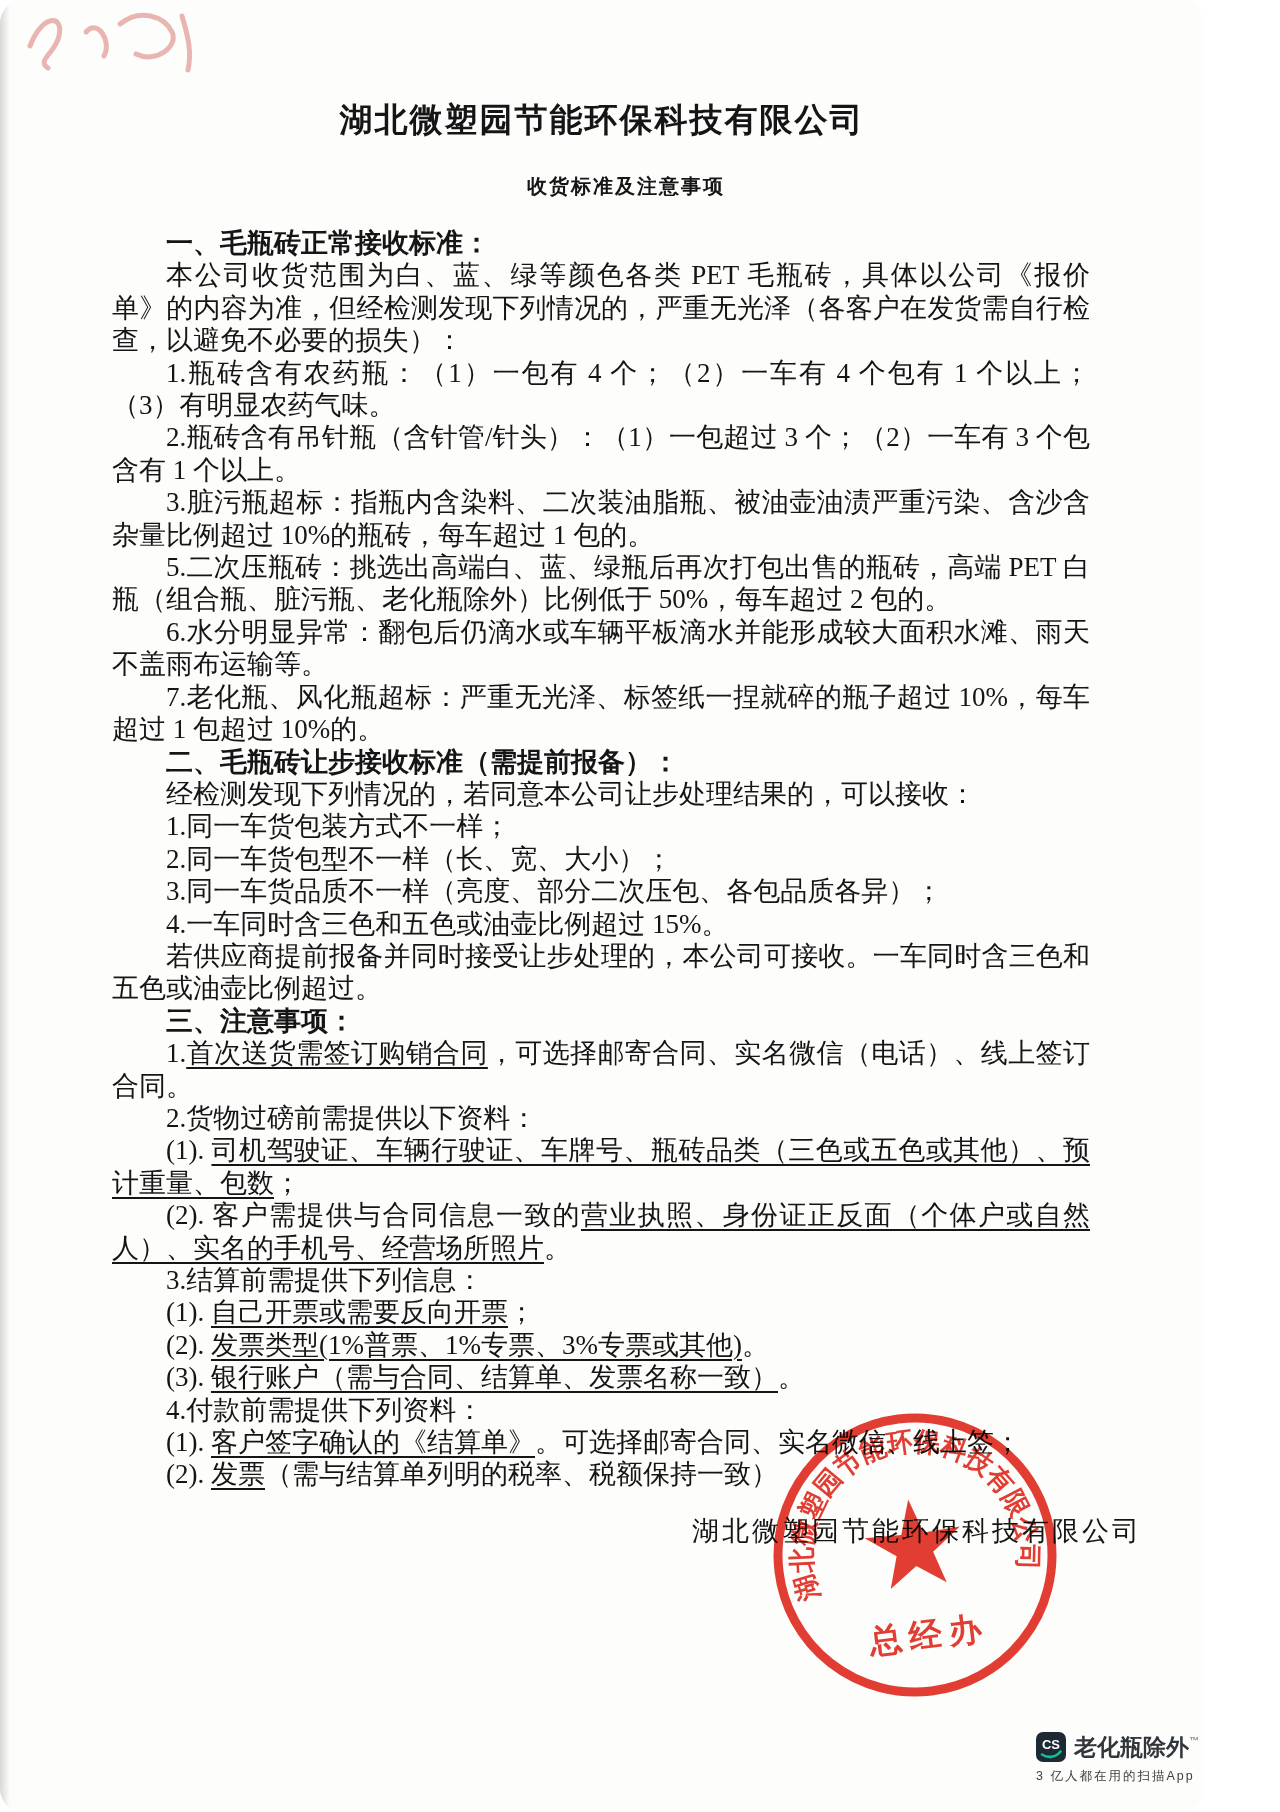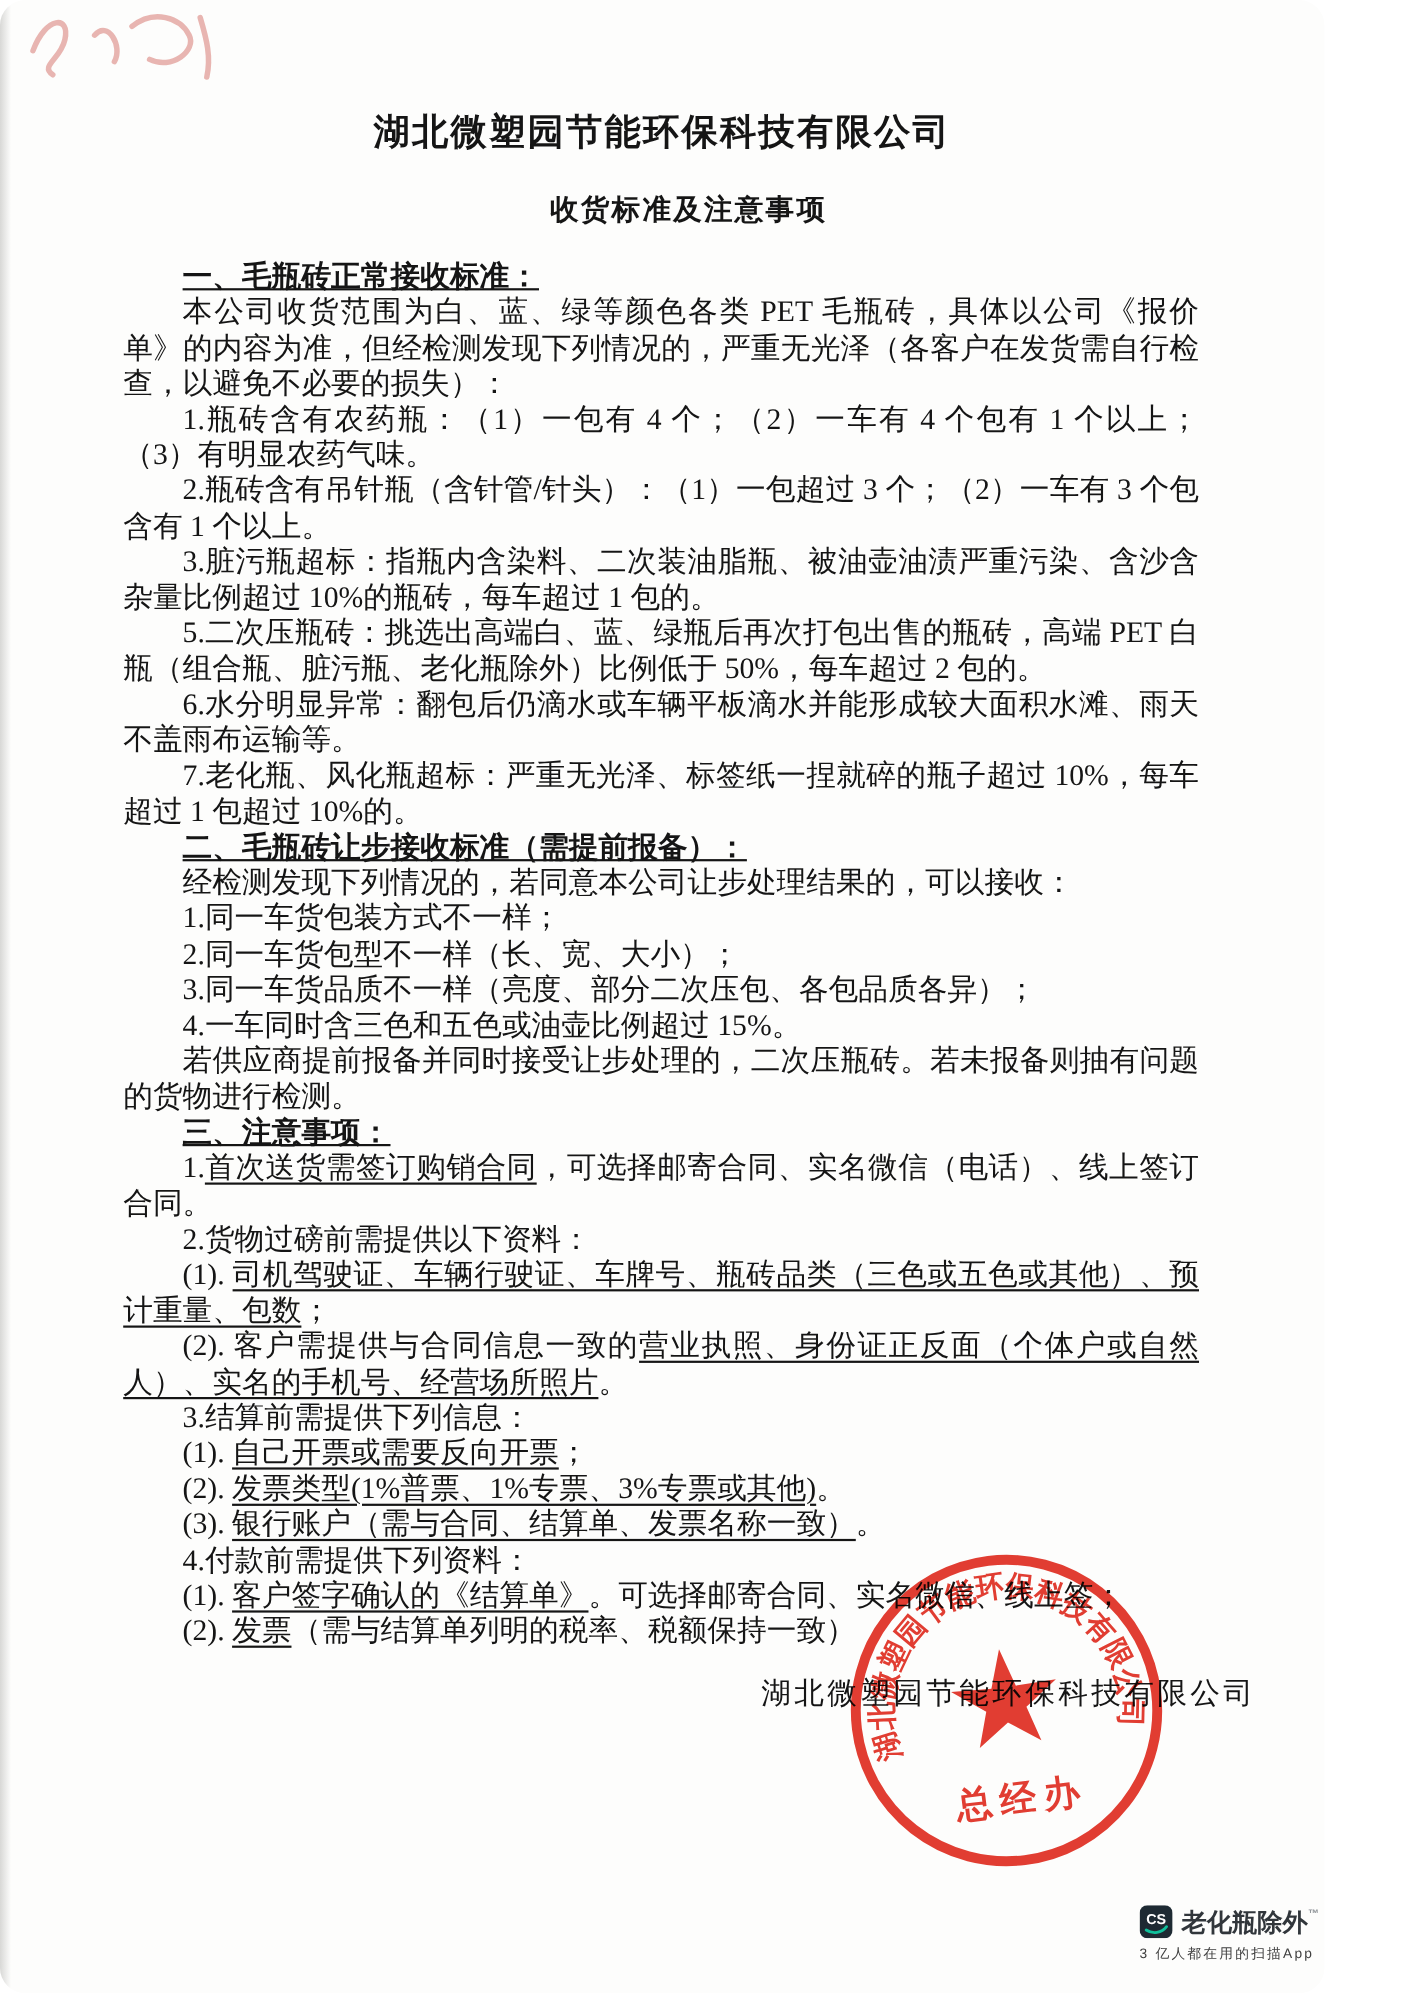--- a/index.html
+++ b/index.html
@@ -1,24 +1,24 @@
 <!DOCTYPE html>
 <html><head>
 <meta charset="utf-8">
 <style>
   html,body{margin:0;padding:0;background:#ffffff;}
   .page{position:relative;width:1204px;height:1812px;background:#fdfdfc;overflow:hidden;
         font-family:"Liberation Serif","DejaVu Serif",serif;color:#151515;border-radius:23px;}
   .edge-shadow{position:absolute;left:0;top:0;width:10px;height:1812px;
         background:linear-gradient(90deg,#d8d8d6,rgba(255,255,255,0));}
   .doc-title{margin:98px 0 0 0;text-align:center;font-size:33px;font-weight:bold;letter-spacing:2px;}
-  .doc-subtitle{margin:30px 0 0 0;text-align:center;font-size:26px;font-weight:bold;letter-spacing:2px;padding-left:48px;}
+  .doc-subtitle{margin:30px 0 0 0;text-align:center;font-size:20px;font-weight:bold;letter-spacing:2px;padding-left:48px;}
   .body-text{margin:27px 114px 0 112px;font-size:27px;line-height:32.4px;text-align:justify;}
   .body-text p{margin:0;text-indent:2em;}
-  .hd{font-weight:bold;text-decoration:underline;}
+  .hd{font-weight:bold;}
   .u{text-decoration:underline;text-underline-offset:5px;text-decoration-thickness:1.6px;}
   .signature{margin:22px 62px 0 0;text-align:right;font-size:27px;letter-spacing:3px;}
   .stamp{position:absolute;left:760px;top:1400px;mix-blend-mode:multiply;}
   .pen-marks{position:absolute;left:16px;top:2px;}
   .watermark{position:absolute;left:1036px;top:1732px;font-family:"Liberation Sans","DejaVu Sans",sans-serif;}
   .wm-row{display:flex;align-items:center;gap:8px;}
   .wm-name{font-size:23px;font-weight:bold;color:#31363b;line-height:1;}
   .wm-tm{font-size:10px;color:#8d9296;vertical-align:top;}
   .wm-tagline{margin-top:6px;font-size:12.5px;color:#404040;letter-spacing:2px;white-space:nowrap;}
 </style>
@@ -50,21 +50,21 @@
     <p>5.二次压瓶砖：挑选出高端白、蓝、绿瓶后再次打包出售的瓶砖，高端 PET 白瓶（组合瓶、脏污瓶、老化瓶除外）比例低于 50%，每车超过 2 包的。</p>
     <p>6.水分明显异常：翻包后仍滴水或车辆平板滴水并能形成较大面积水滩、雨天不盖雨布运输等。</p>
     <p>7.老化瓶、风化瓶超标：严重无光泽、标签纸一捏就碎的瓶子超过 10%，每车超过 1 包超过 10%的。</p>
 
     <p class="hd">二、毛瓶砖让步接收标准（需提前报备）：</p>
     <p>经检测发现下列情况的，若同意本公司让步处理结果的，可以接收：</p>
     <p>1.同一车货包装方式不一样；</p>
     <p>2.同一车货包型不一样（长、宽、大小）；</p>
     <p>3.同一车货品质不一样（亮度、部分二次压包、各包品质各异）；</p>
     <p>4.一车同时含三色和五色或油壶比例超过 15%。</p>
-    <p>若供应商提前报备并同时接受让步处理的，二次压瓶砖。若未报备则抽有问题的货物进行检测。</p>
+    <p>若供应商提前报备并同时接受让步处理的，本公司可接收。一车同时含三色和五色或油壶比例超过。</p>
 
     <p class="hd">三、注意事项：</p>
     <p><span>1.</span><span class="u">首次送货需签订购销合同</span><span>，可选择邮寄合同、实名微信（电话）、线上签订合同。</span></p>
     <p><span>2.货物过磅前需提供以下资料：</span><span class="u"></span><span></span></p>
     <p><span>(1). </span><span class="u">司机驾驶证、车辆行驶证、车牌号、瓶砖品类（三色或五色或其他）、预计重量、包数</span><span>；</span></p>
     <p><span>(2). 客户需提供与合同信息一致的</span><span class="u">营业执照、身份证正反面（个体户或自然人）、实名的手机号、经营场所照片</span><span>。</span></p>
     <p><span>3.结算前需提供下列信息：</span><span class="u"></span><span></span></p>
     <p><span>(1). </span><span class="u">自己开票或需要反向开票</span><span>；</span></p>
     <p><span>(2). </span><span class="u">发票类型(1%普票、1%专票、3%专票或其他)</span><span>。</span></p>
     <p><span>(3). </span><span class="u">银行账户（需与合同、结算单、发票名称一致）</span><span>。</span></p>

